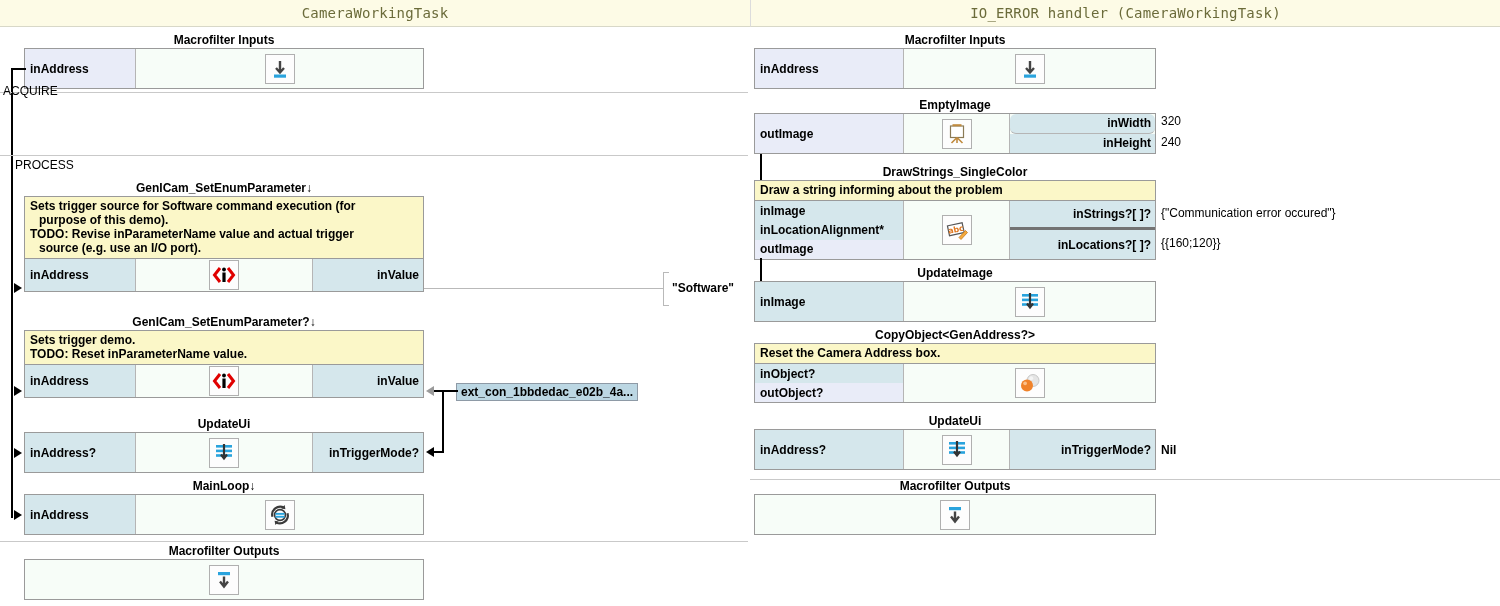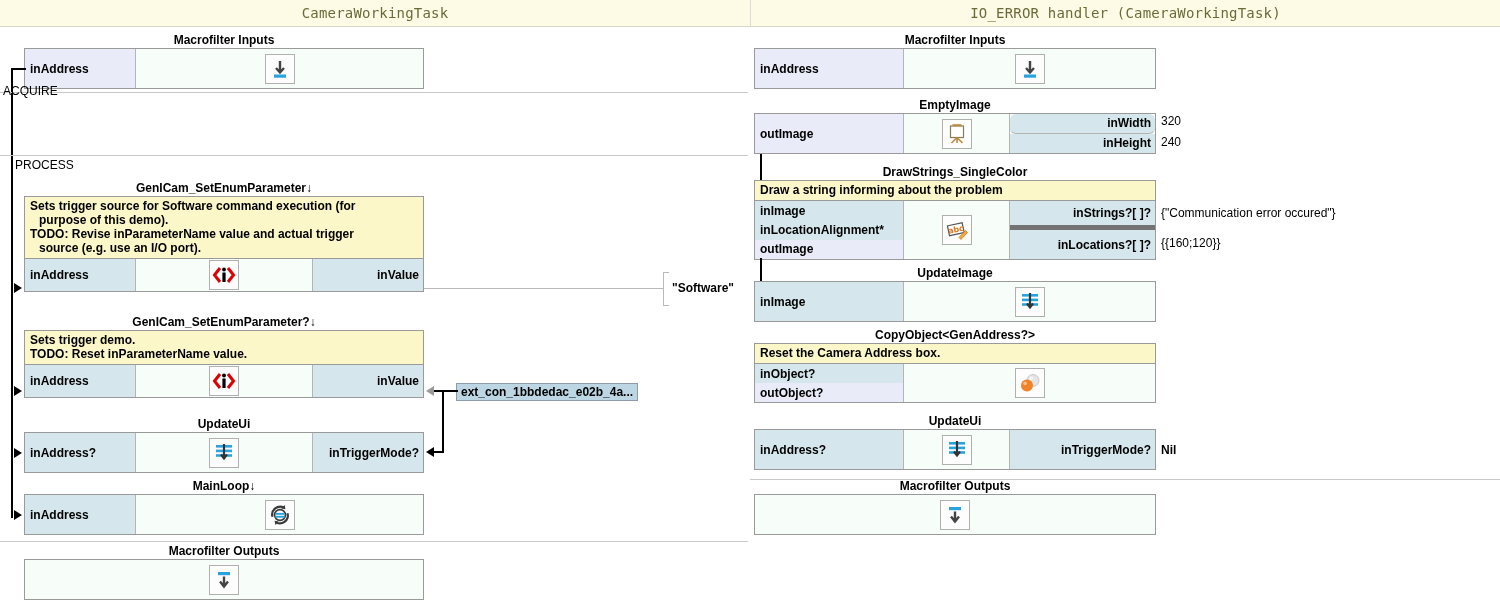--- a/index.html
+++ b/index.html
@@ -324,21 +324,21 @@
           <svg width="24" height="24" viewBox="0 0 24 24">
             <g transform="rotate(-12 12 12)">
               <rect x="3.5" y="6" width="15" height="10" fill="#fff" stroke="#555" stroke-width="1.2"></rect>
               <text x="11" y="14" font-size="8" font-family="DejaVu Sans, sans-serif" font-weight="bold" fill="#e07820" text-anchor="middle">abc</text>
             </g>
             <path d="M14 19.5 L20.5 12.5 L22.5 14.5 L16 21.5 Z" fill="#f5a93a" stroke="#c07a20" stroke-width="0.8"></path>
           </svg>
         </div>
       </div>
       <div class="ports" style="width:145px;">
-        <div class="port in right" style="height:50%;border-bottom:5px solid #737373;box-sizing:border-box;">inStrings?[ ]?</div>
+        <div class="port in right" style="height:50%;border-bottom:3px solid #737373;box-sizing:border-box;">inStrings?[ ]?</div>
         <div class="port in right" style="height:50%;">inLocations?[ ]?</div>
       </div>
     </div>
   </div>
   <div class="valuetxt" style="left:411px;top:206px;">{"Communication error occured"}</div>
   <div class="valuetxt" style="left:411px;top:236px;">{{160;120}}</div>
 
   <div class="spine" style="left:10px;top:258px;height:28px;"></div>
   <div class="arrow down-black" style="left:6px;top:282px;"></div>
 

